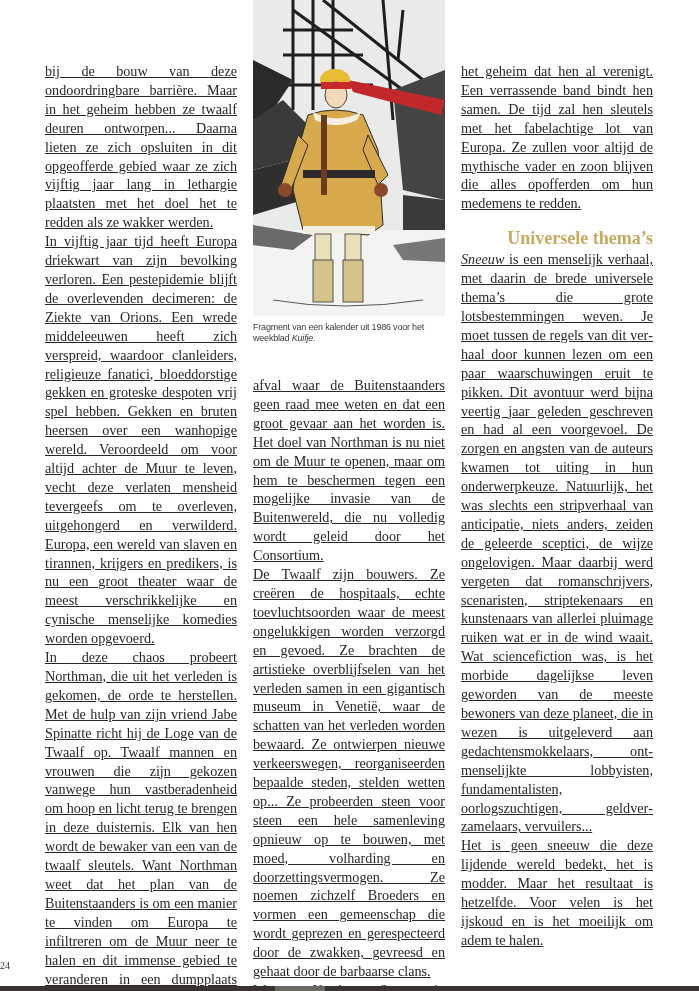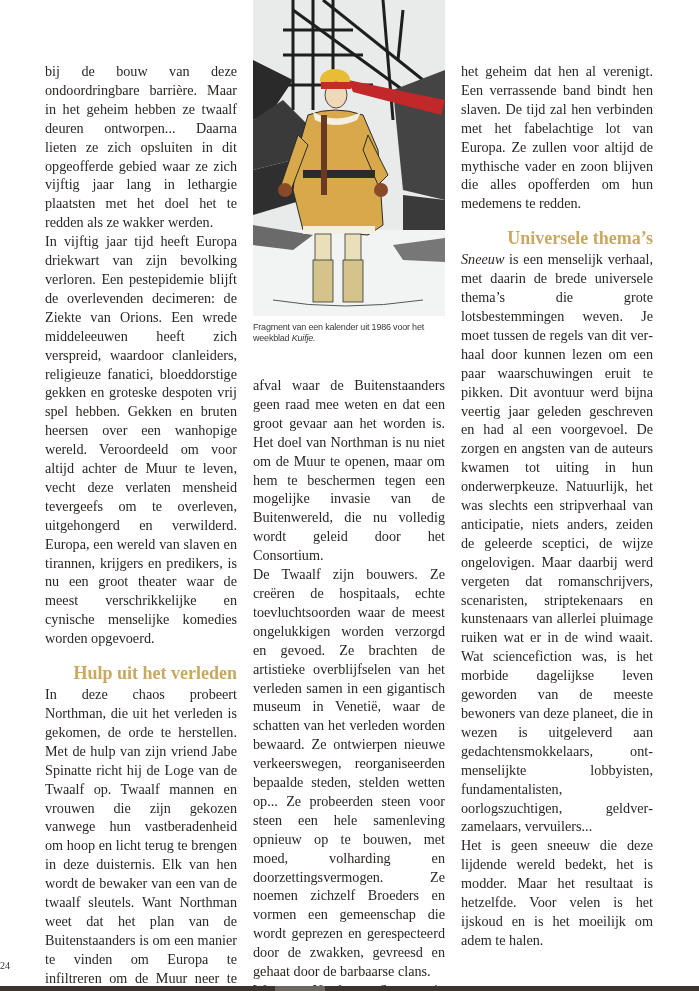--- a/index.html
+++ b/index.html
@@ -9,21 +9,21 @@
     font-family: "Liberation Serif", "DejaVu Serif", serif;
     color: #2a2624;
   }
   .col {
     position: absolute;
     font-size: 14.2px;
     line-height: 18.9px;
     text-align: justify;
     hyphens: manual;
   }
-  .col p { margin: 0; }
+  .col p { margin: 0; text-decoration: underline; }
   #col1 { left: 45px; top: 62px; width: 192px; }
   #col2 { left: 253px; top: 376px; width: 192px; }
   #col3 { left: 461px; top: 62px; width: 192px; }
   .heading {
     font-family: "Liberation Serif", serif;
     font-weight: bold;
     color: #c9a85f;
     font-size: 18px;
     line-height: 22px;
     margin: 14px 0 1px 0;
@@ -121,32 +121,31 @@
   </svg>
 </div>
 
 <div class="caption">
   <span>Fragment van een kalender uit 1986 voor het weekblad </span><em>Kuifje.</em>
 </div>
 
 <div class="col" id="col1">
   <p>bij de bouw van deze ondoordring­bare barrière. Maar in het geheim hebben ze twaalf deuren ontwor­pen... Daarna lieten ze zich opslui­ten in dit opgeofferde gebied waar ze zich vijftig jaar lang in lethargie plaatsten met het doel het te redden als ze wakker werden.</p>
   <p>In vijftig jaar tijd heeft Europa drie­kwart van zijn bevolking verloren. Een pestepidemie blijft de overle­venden decimeren: de Ziekte van Orions. Een wrede middeleeuwen heeft zich verspreid, waardoor clan­leiders, religieuze fanatici, bloeddor­stige gekken en groteske despoten vrij spel hebben. Gekken en bruten heersen over een wanhopige wereld. Veroordeeld om voor altijd achter de Muur te leven, vecht deze verla­ten mensheid tevergeefs om te over­leven, uitgehongerd en verwilderd. Europa, een wereld van slaven en tirannen, krijgers en predikers, is nu een groot theater waar de meest ver­schrikkelijke en cynische menselijke komedies worden opgevoerd.</p>
-  <h2 class="heading">Hulp uit het verleden</h2>
   <p>In deze chaos probeert Northman, die uit het verleden is gekomen, de orde te herstellen. Met de hulp van zijn vriend Jabe Spinatte richt hij de Loge van de Twaalf op. Twaalf mannen en vrouwen die zijn geko­zen vanwege hun vastberadenheid om hoop en licht terug te brengen in deze duisternis. Elk van hen wordt de bewaker van een van de twaalf sleutels. Want Northman weet dat het plan van de Buitenstaanders is om een manier te vinden om Europa te infiltreren om de Muur neer te halen en dit immense gebied te ver­anderen in een dumpplaats voor de miljoenen tonnen splijtstof en ander</p>
 </div>
 
 <div class="col" id="col2">
   <p>afval waar de Buitenstaanders geen raad mee weten en dat een groot ge­vaar aan het worden is. Het doel van Northman is nu niet om de Muur te openen, maar om hem te bescher­men tegen een mogelijke invasie van de Buitenwereld, die nu volledig wordt geleid door het Consortium.</p>
   <p>De Twaalf zijn bouwers. Ze creëren de hospitaals, echte toevluchtsoor­den waar de meest ongelukkigen worden verzorgd en gevoed. Ze brachten de artistieke overblijfse­len van het verleden samen in een gigantisch museum in Venetië, waar de schatten van het verleden wor­den bewaard. Ze ontwierpen nieu­we verkeerswegen, reorganiseerden bepaalde steden, stelden wetten op... Ze probeerden steen voor steen een hele samenleving opnieuw op te bouwen, met moed, volharding en doorzettingsvermogen. Ze noemen zichzelf Broeders en vormen een gemeenschap die wordt geprezen en gerespecteerd door de zwakken, gevreesd en gehaat door de barbaar­se clans.</p>
   <p>Wanneer Northman Sneeuw in huis neemt, is hij zich niet bewust van</p>
 </div>
 
 <div class="col" id="col3">
-  <p>het geheim dat hen al verenigt. Een verrassende band bindt hen slaven. De tijd zal hen verbinden met het fabelachtige lot van Europa. Ze zul­len voor altijd de mythische vader en zoon blijven die alles opofferden om hun medemens te redden.</p>
+  <p>het geheim dat hen al verenigt. Een verrassende band bindt hen samen. De tijd zal hen sleutels met het fabelachtige lot van Europa. Ze zul­len voor altijd de mythische vader en zoon blijven die alles opofferden om hun medemens te redden.</p>
   <h2 class="heading">Universele thema’s</h2>
   <p><em class="it">Sneeuw</em><span> is een menselijk verhaal, met daarin de brede universele thema’s die grote lotsbestemmingen weven. Je moet tussen de regels van dit ver­haal door kunnen lezen om een paar waarschuwingen eruit te pikken. Dit avontuur werd bijna veertig jaar geleden geschreven en had al een voorgevoel. De zorgen en angsten van de auteurs kwamen tot uiting in hun onderwerpkeuze. Natuurlijk, het was slechts een stripverhaal van anticipatie, niets anders, zeiden de geleerde sceptici, de wijze ongelovi­gen. Maar daarbij werd vergeten dat romanschrijvers, scenaristen, strip­tekenaars en kunstenaars van allerlei pluimage ruiken wat er in de wind waait. Wat sciencefiction was, is het morbide dagelijkse leven geworden van de meeste bewoners van deze planeet, die in wezen is uitgeleverd aan gedachtensmokkelaars, ont­menselijkte lobbyisten, fundamen­talisten, oorlogszuchtigen, geldver­zamelaars, vervuilers...</span></p>
   <p>Het is geen sneeuw die deze lijdende wereld bedekt, het is modder. Maar het resultaat is hetzelfde. Voor velen is het ijskoud en is het moeilijk om adem te halen.</p>
 </div>
 
 <div class="pagenum">24</div>
 
 <div class="bottom-bar">
   <div class="tab"></div>
 </div>

